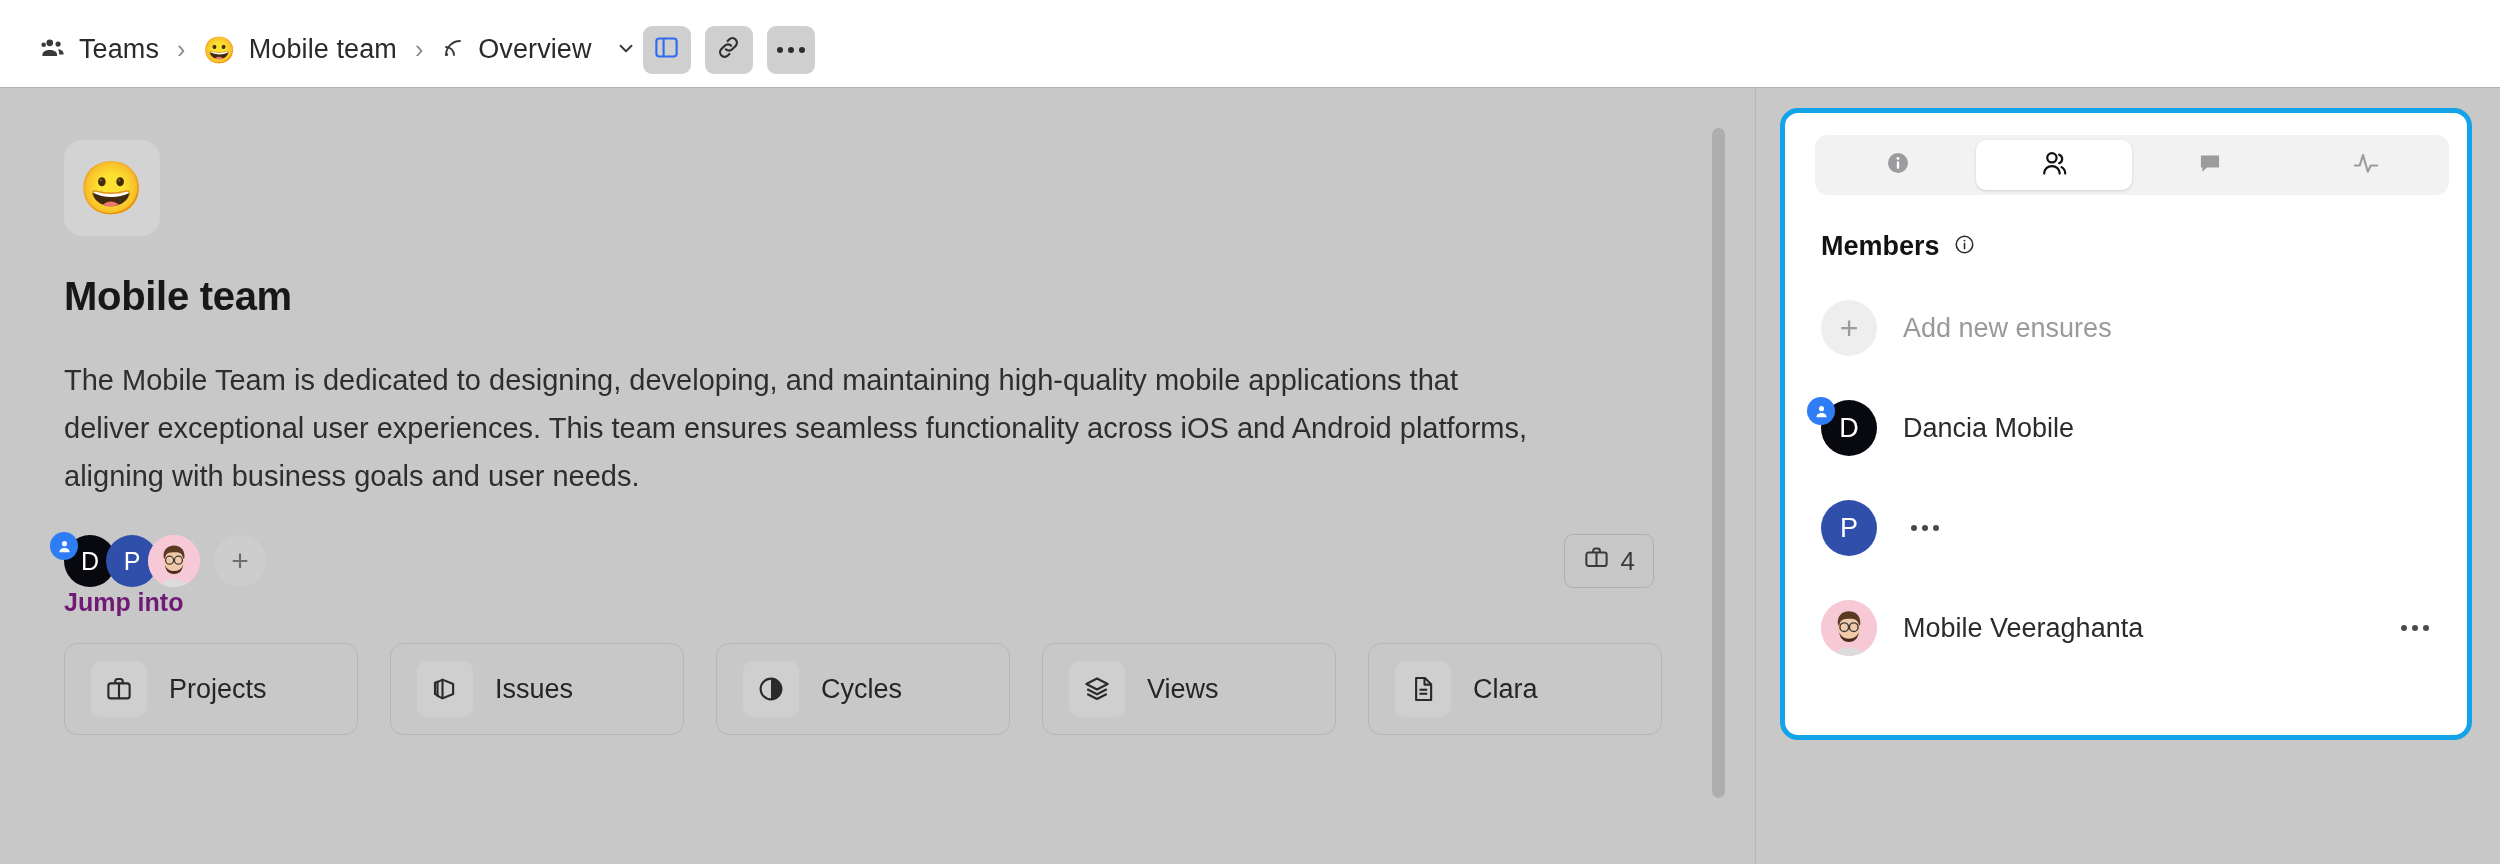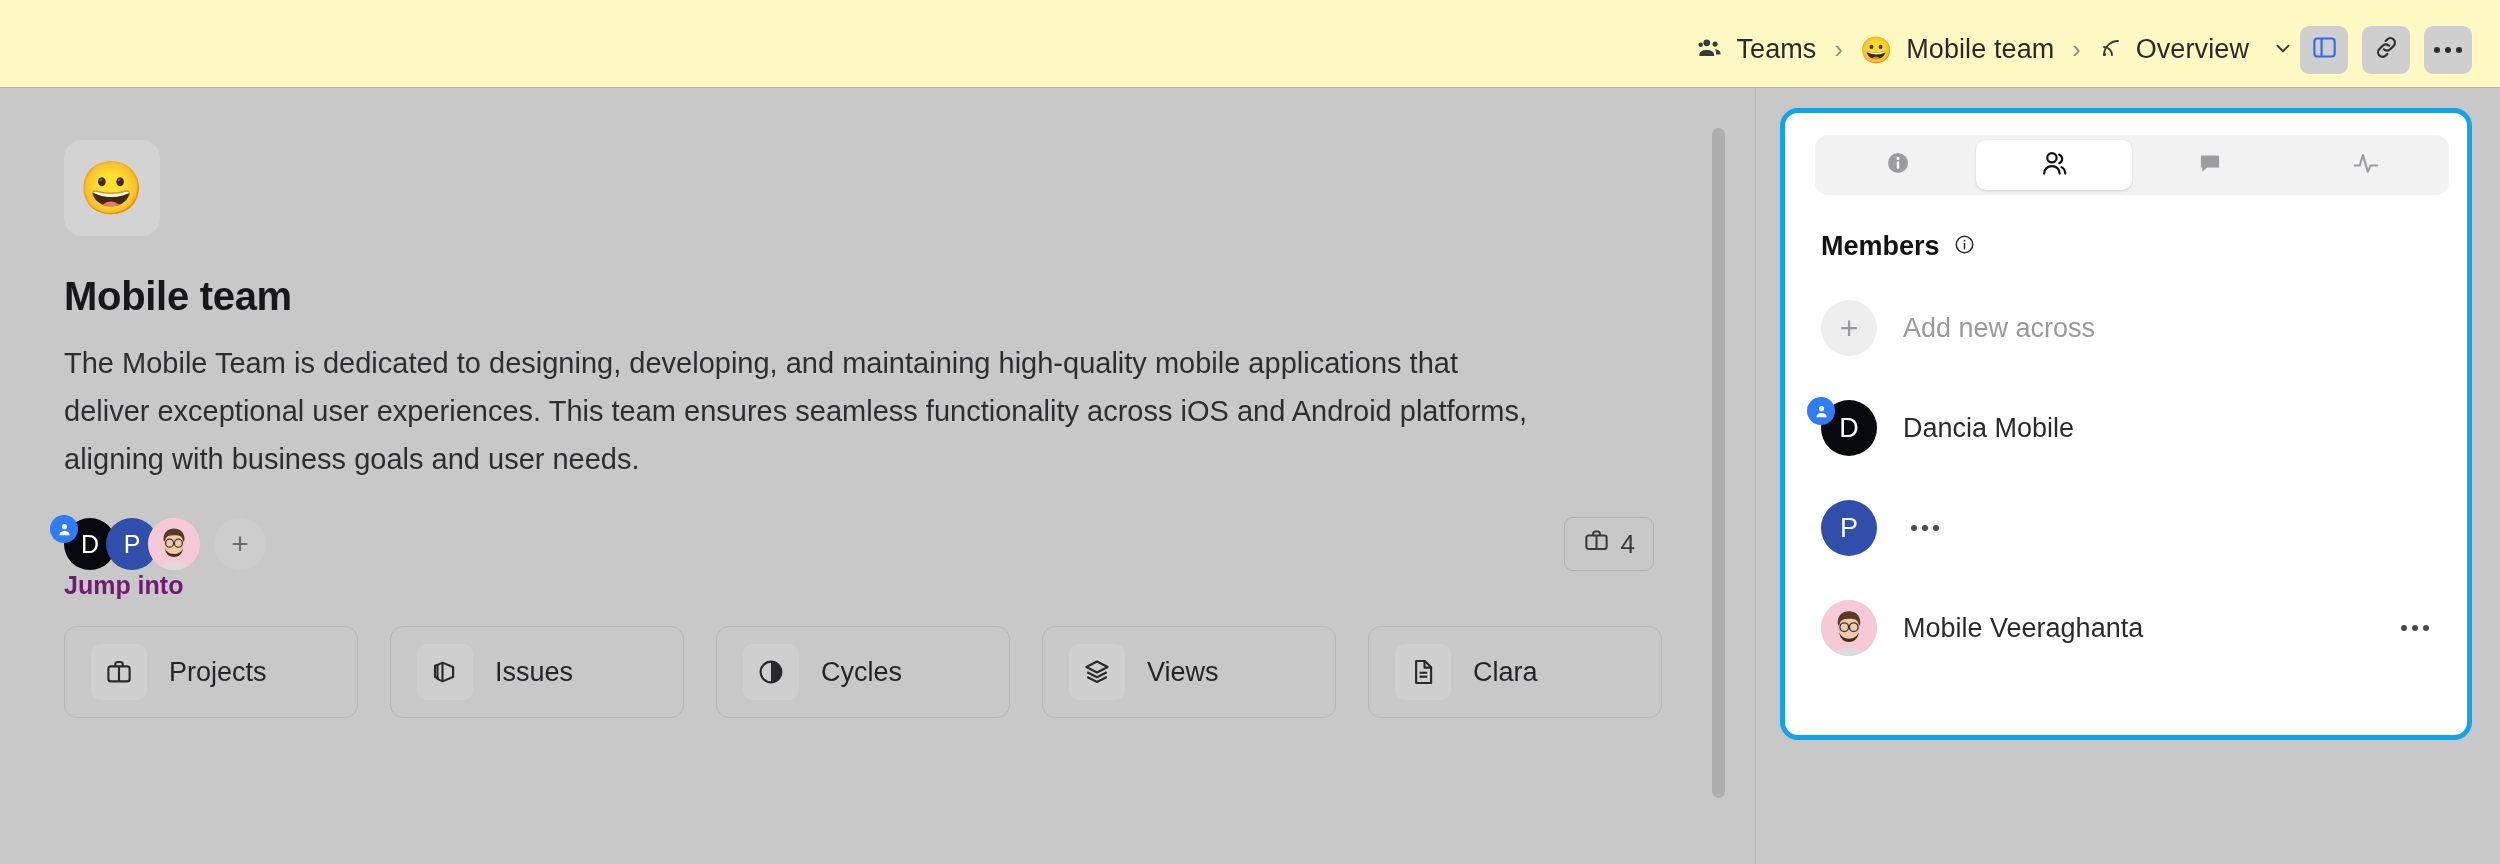--- a/index.html
+++ b/index.html
@@ -16,24 +16,24 @@
     color: #1c1c1e;
     -webkit-font-smoothing: antialiased;
   }
 
   
   .app-header {
     height: 88px;
     width: 100%;
     display: flex;
     align-items: center;
-    justify-content: flex-end;
+    justify-content: flex-start;
     padding: 12px 28px 0 34px;
     border-bottom: 1px solid #b3b3b3;
-    background: #fef9c3;
+    background: #ffffff;
   }
 
   .breadcrumb {
     display: flex;
     align-items: center;
     gap: 0px;
     height: 100%;
   }
 
   .crumb {
@@ -121,21 +121,21 @@
 
   .team-title {
     margin-top: 38px;
     font-size: 40px;
     font-weight: bold;
     color: #18181a;
     letter-spacing: -0.3px;
   }
 
   .team-desc {
-    margin-top: 20px;
+    margin-top: 37px;
     max-width: 1470px;
     font-size: 29px;
     line-height: 48px;
     color: #2e2e30;
   }
 
   
   .people-row {
     margin-top: 34px;
     display: flex;
@@ -607,21 +607,21 @@
             <line x1="12" y1="11" x2="12" y2="16.4" stroke-linecap="round"></line>
             <circle cx="12" cy="8" r="0.95" fill="#2a2a2c" stroke="none"></circle>
           </svg>
         </span>
       </div>
 
       <div class="mlist">
 
         <div class="mrow">
           <div class="mav add">+</div>
-          <span class="mname muted">Add new across</span>
+          <span class="mname muted">Add new ensures</span>
         </div>
 
         <div class="mrow">
           <div class="mav" style="background:#08080f;">
             <span class="lead-badge">
               <svg width="17" height="17" viewBox="0 0 24 24" fill="#ffffff">
                 <circle cx="12" cy="8" r="3.6"></circle>
                 <path d="M4.8 20c0-3.6 3.2-5.8 7.2-5.8s7.2 2.2 7.2 5.8z"></path>
               </svg>
             </span>

